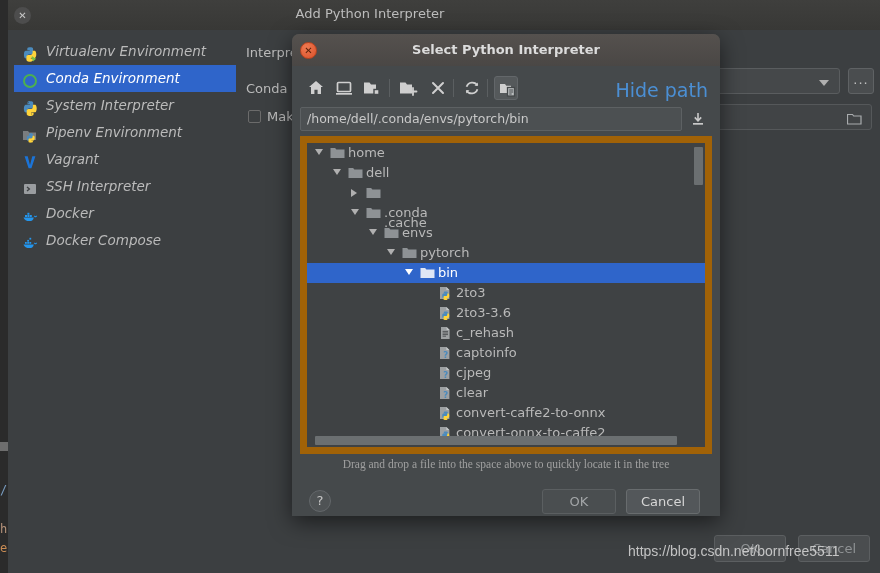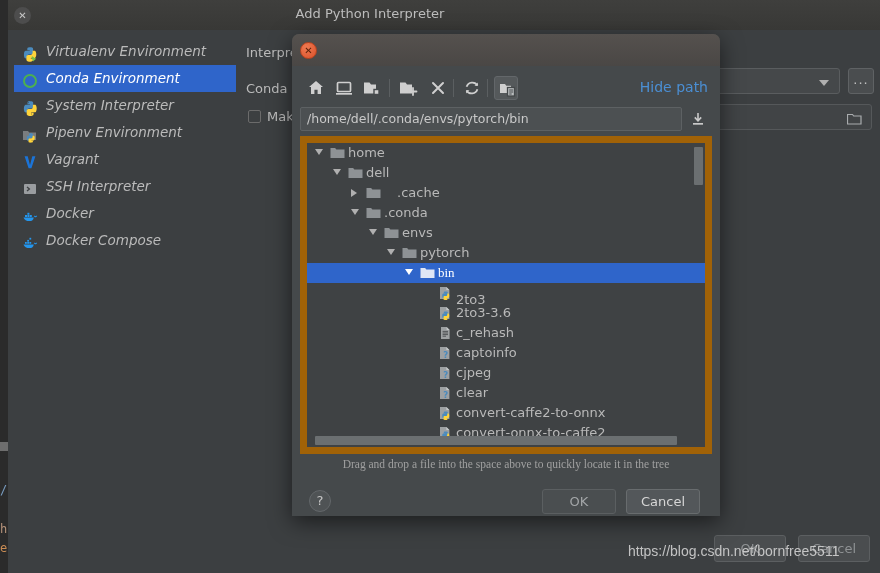--- a/index.html
+++ b/index.html
@@ -158,21 +158,21 @@
   .tb-btn {
     position: absolute; top: 2px; width: 24px; height: 24px;
     border-radius: 3px;
   }
   .tb-btn.active { background: #55595b; border: 1px solid #63676a; }
   .tb-sep {
     position: absolute; top: 5px; width: 1px; height: 18px; background: #5b5f61;
   }
   #hide-path {
     position: absolute; right: 4px; top: 5px;
-    font-size: 14px; color: #4b8fd4;
+    font-size: 19px; color: #4b8fd4;
   }
 
   
   #path-row { position: absolute; left: 8px; top: 41px; width: 412px; height: 24px; }
   #path-field {
     position: absolute; left: 0; top: 0; width: 382px; height: 24px;
     background: #4c5052; border: 1px solid #5d6163; border-radius: 2px;
     font-size: 12.5px; color: #c9c9c9; line-height: 22px; padding-left: 6px;
     white-space: nowrap; overflow: hidden;
   }
@@ -181,21 +181,21 @@
   
   #tree-wrap {
     position: absolute; left: 8px; top: 70px; width: 412px; height: 318px;
     background: #3f4244; border: 7px solid #a16207;
     overflow: hidden;
   }
   .tree-row {
     position: relative; height: 20px; line-height: 20px;
     font-size: 13px; color: #b9b9b9; white-space: nowrap;
   }
-  .tree-row.selected { background: #2f65ca; color: #ffffff; font-family: Liberation Serif, serif; }
+  .tree-row.selected { background: #2f65ca; color: #ffffff; }
   .tw-arrow {
     position: absolute; top: 6px;
     width: 0; height: 0;
   }
   .tw-arrow.closed {
     border-top: 4.5px solid transparent; border-bottom: 4.5px solid transparent;
     border-left: 6px solid #b0b0b0;
   }
   .tw-arrow.open {
     border-left: 4.5px solid transparent; border-right: 4.5px solid transparent;
@@ -386,20 +386,21 @@
     <div class="outer-btn" id="outer-ok">OK</div>
     <div class="outer-btn" id="outer-cancel">Cancel</div>
 
   </div>
 </div>
 
 <div id="modal">
 
   <div id="modal-titlebar">
     <div id="modal-close">✕</div>
+    <div id="modal-title">Select Python Interpreter</div>
   </div>
 
   <div id="modal-body">
 
     <div id="fc-toolbar">
 
       <div class="tb-btn" style="left:4px">
         <svg width="24" height="24" viewBox="0 0 24 24">
           <path d="M12 5l7 6h-2v7h-3.4v-4.3h-3.2V18H7v-7H5z" fill="#cfcfcf"></path>
         </svg>
@@ -482,21 +483,21 @@
             <span class="tw-icon" style="left: 41px;"><svg width="15" height="14" viewBox="0 0 15 14">
                 <path d="M0.5 2h4.6L6.4 3.6H14.5V12H0.5z" fill="#8e9295"></path>
               </svg></span>
             <span class="tw-label" style="left: 59px;">dell</span>
           </div>
           <div class="tree-row">
             <span class="tw-arrow closed" style="left: 44px;"></span>
             <span class="tw-icon" style="left: 59px;"><svg width="15" height="14" viewBox="0 0 15 14">
                 <path d="M0.5 2h4.6L6.4 3.6H14.5V12H0.5z" fill="#8e9295"></path>
               </svg></span>
-            <span class="tw-label" style="left: 90px;">.cache</span>
+            <span class="tw-label" style="left: 77px; margin-top: 30px;">.cache</span>
           </div>
           <div class="tree-row">
             <span class="tw-arrow open" style="left: 44px;"></span>
             <span class="tw-icon" style="left: 59px;"><svg width="15" height="14" viewBox="0 0 15 14">
                 <path d="M0.5 2h4.6L6.4 3.6H14.5V12H0.5z" fill="#8e9295"></path>
               </svg></span>
             <span class="tw-label" style="left: 77px;">.conda</span>
           </div>
           <div class="tree-row">
             <span class="tw-arrow open" style="left: 62px;"></span>
@@ -519,21 +520,21 @@
               </svg></span>
             <span class="tw-label" style="left: 131px;">bin</span>
           </div>
           <div class="tree-row">
             <span class="tw-icon" style="left: 131px;"><svg width="15" height="14" viewBox="0 0 15 14">
                 <path d="M2 1h6.4l3 3v9H2z" fill="#9ea1a3"></path>
                 <path d="M8.4 1l3 3h-3z" fill="#c6c9cb"></path>
                 <path d="M7.2 5.4c-1.2 0-1.4.6-1.4 1.1v.8h1.5v.3H5.6c-.6 0-1.2.4-1.3 1.2-.1.9-.1 1.5 0 2.3.1.7.4 1.2 1.1 1.2h.6v-1.1c0-.7.6-1.3 1.3-1.3h1.5c.6 0 1-.5 1-1.1V6.5c0-.6-.5-1-1.1-1.1h-.5z" fill="#4b8bbe"></path>
                 <path d="M9.3 7.9v.9c0 .7-.6 1.3-1.3 1.3H6.5c-.5 0-1 .5-1 1.1v1.8c0 .5.5.9 1 1 .7.2 1.3.2 2 0 .5-.1 1-.4 1-1v-.7H8.1v-.3h2c.6 0 .9-.4 1-1.1.2-.7.2-1.4 0-2.3-.1-.7-.4-1-1-1h-.8z" fill="#ffd43b"></path>
               </svg></span>
-            <span class="tw-label" style="left: 149px; margin-top: 7px;">2to3</span>
+            <span class="tw-label" style="left: 149px;">2to3</span>
           </div>
           <div class="tree-row">
             <span class="tw-icon" style="left: 131px;"><svg width="15" height="14" viewBox="0 0 15 14">
                 <path d="M2 1h6.4l3 3v9H2z" fill="#9ea1a3"></path>
                 <path d="M8.4 1l3 3h-3z" fill="#c6c9cb"></path>
                 <path d="M7.2 5.4c-1.2 0-1.4.6-1.4 1.1v.8h1.5v.3H5.6c-.6 0-1.2.4-1.3 1.2-.1.9-.1 1.5 0 2.3.1.7.4 1.2 1.1 1.2h.6v-1.1c0-.7.6-1.3 1.3-1.3h1.5c.6 0 1-.5 1-1.1V6.5c0-.6-.5-1-1.1-1.1h-.5z" fill="#4b8bbe"></path>
                 <path d="M9.3 7.9v.9c0 .7-.6 1.3-1.3 1.3H6.5c-.5 0-1 .5-1 1.1v1.8c0 .5.5.9 1 1 .7.2 1.3.2 2 0 .5-.1 1-.4 1-1v-.7H8.1v-.3h2c.6 0 .9-.4 1-1.1.2-.7.2-1.4 0-2.3-.1-.7-.4-1-1-1h-.8z" fill="#ffd43b"></path>
               </svg></span>
             <span class="tw-label" style="left: 149px;">2to3-3.6</span>
           </div>

